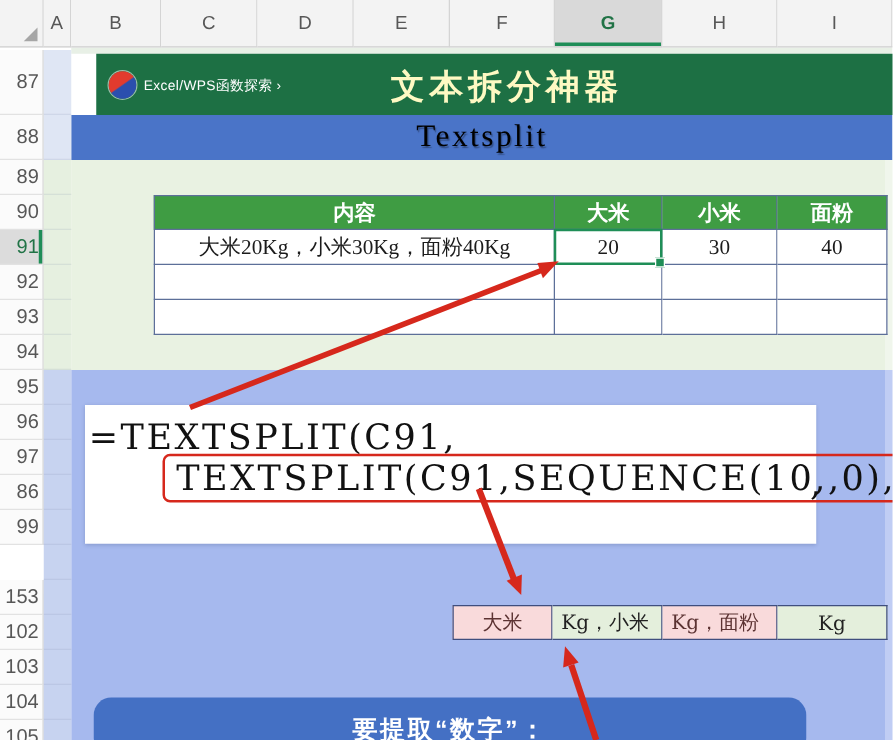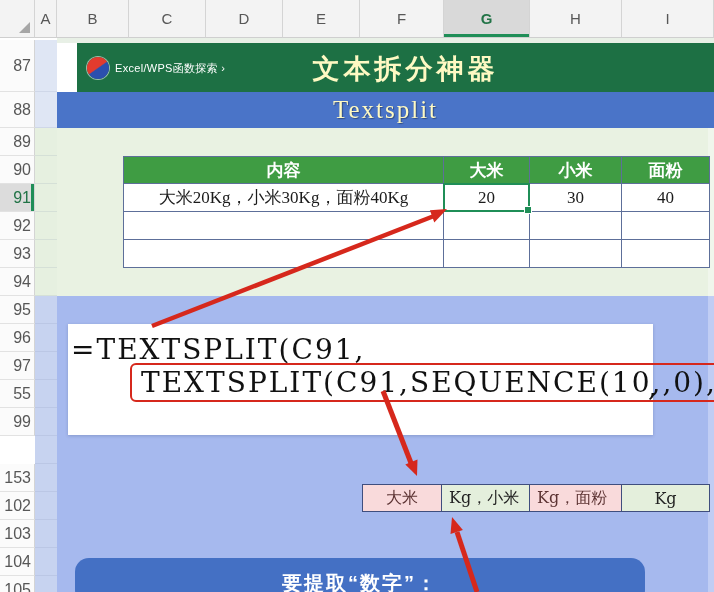--- a/index.html
+++ b/index.html
@@ -28,21 +28,21 @@
   #green-zone { top:128px; height:168px; background:var(--light-green); }
   #blue-zone { top:296px; height:296px; background:var(--panel-blue); }
   .edge-sliver { position:absolute; left:708px; width:6px; }
 
   #brand { position:absolute; left:10px; top:14px; display:flex; align-items:center; gap:6px; }
   #brand-badge { width:22px; height:22px; border-radius:50%;
     background:linear-gradient(145deg,#e23b2e 48%,#2b4fae 52%); box-shadow:0 0 0 1px rgba(255,255,255,.55); }
   #brand-text { color:#fff; font-size:11px; letter-spacing:.3px; }
   #main-title { position:absolute; left:0; right:0; top:8px; text-align:center; color:#fef9c3;
     font-size:27px; font-weight:bold; letter-spacing:4px; }
-  #subtitle { color:#fef9c3; font-size:25px; font-family:"Liberation Serif", serif; letter-spacing:2px;
+  #subtitle { color:#000000; font-size:25px; font-family:"Liberation Serif", serif; letter-spacing:2px;
     text-shadow:1px 1px 1px rgba(0,0,0,.35); }
 
   
   .tcell { position:absolute; display:flex; align-items:center; justify-content:center;
     background:#fff; border:1px solid #5d6f99; border-left:none; border-top:none;
     font-size:17px; color:#1b1b1b; font-family:"Liberation Serif", serif; }
   .tcell.hdr { background:var(--table-header-green); color:#fff; font-weight:bold; font-family:"Liberation Sans", sans-serif; }
   .tcell.first { border-left:1px solid #5d6f99; }
   .tcell.toprow { border-top:1px solid #5d6f99; }
   #sel-cell-box { position:absolute; border:2px solid var(--selection-green); background:transparent; }
@@ -115,21 +115,21 @@
       <div class="rowh" style="top: 92px; height: 36px;">88</div>
       <div class="rowh" style="top: 128px; height: 28px;">89</div>
       <div class="rowh" style="top: 156px; height: 28px;">90</div>
       <div class="rowh sel" style="top: 184px; height: 28px;">91</div>
       <div class="rowh" style="top: 212px; height: 28px;">92</div>
       <div class="rowh" style="top: 240px; height: 28px;">93</div>
       <div class="rowh" style="top: 268px; height: 28px;">94</div>
       <div class="rowh" style="top: 296px; height: 28px;">95</div>
       <div class="rowh" style="top: 324px; height: 28px;">96</div>
       <div class="rowh" style="top: 352px; height: 28px;">97</div>
-      <div class="rowh" style="top: 380px; height: 28px;">55</div>
+      <div class="rowh" style="top: 380px; height: 28px;">86</div>
       <div class="rowh" style="top: 408px; height: 28px;">99</div>
       <div class="rowh" style="top: 436px; height: 28px; margin-top: 39px;">100</div>
       <div class="rowh" style="top: 464px; height: 28px;">153</div>
       <div class="rowh" style="top: 492px; height: 28px;">102</div>
       <div class="rowh" style="top: 520px; height: 28px;">103</div>
       <div class="rowh" style="top: 548px; height: 28px;">104</div>
       <div class="rowh" style="top: 576px; height: 28px;">105</div>
     </div>
   <div id="acol">
       <div class="acell" style="top: 40px; height: 52px; background: rgb(223, 230, 244);"></div>

